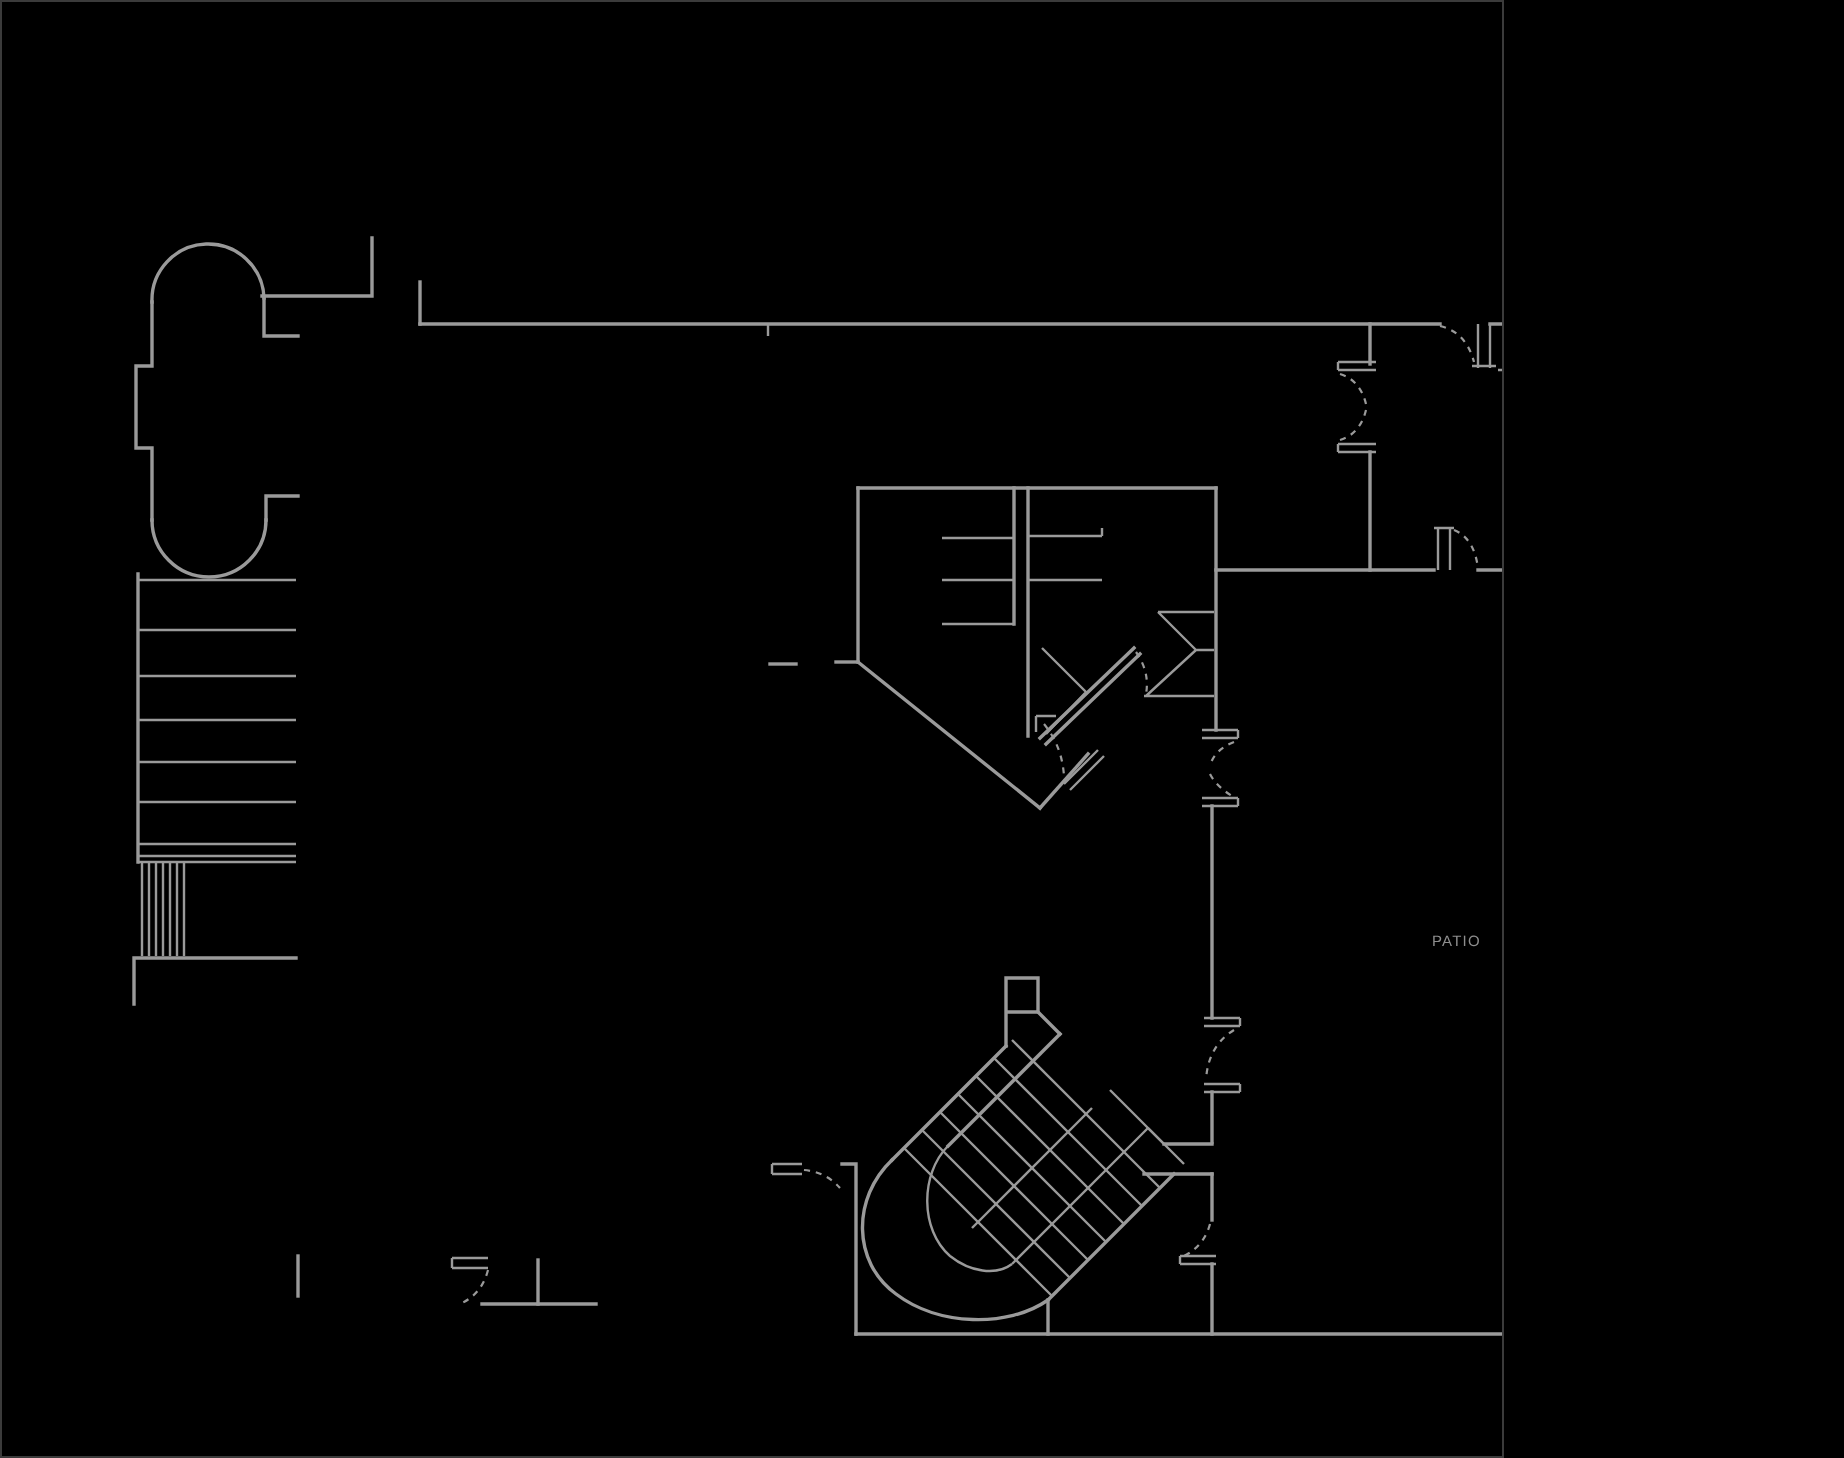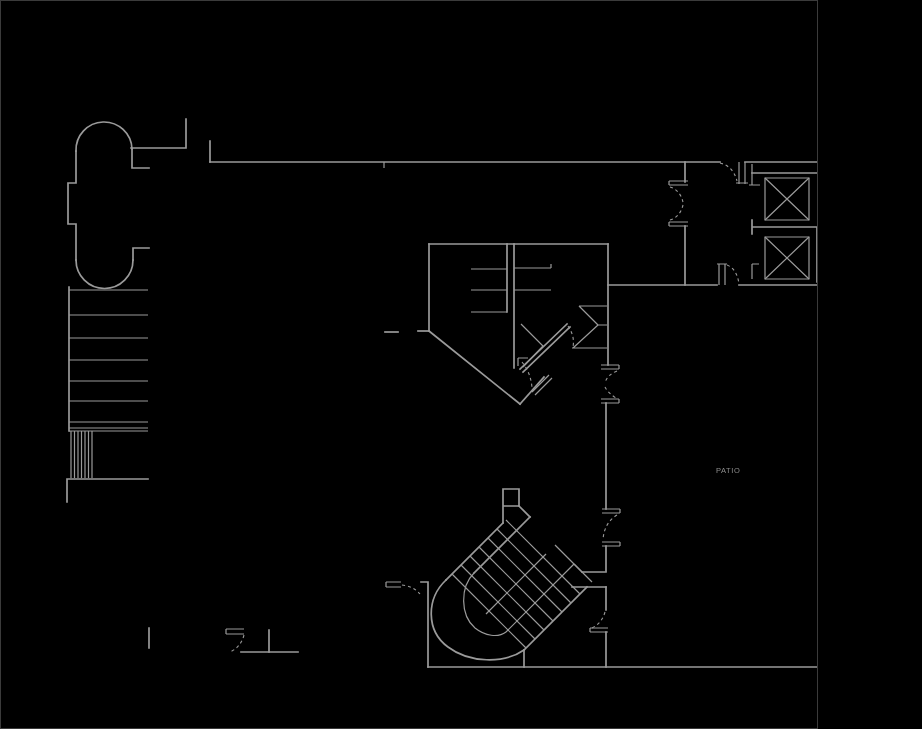--- a/index.html
+++ b/index.html
@@ -3,21 +3,21 @@
 <meta charset="utf-8">
 <style>
   html, body {
     margin: 0;
     padding: 0;
     background: #000;
     font-family: "Liberation Sans", sans-serif;
   }
   .frame {
     position: relative;
-    width: 818px;
+    width: 752px;
     height: 729px;
     box-sizing: border-box;
     background: var(--canvas-bg, #000000);
     border: 1px solid var(--frame-border, #3b3b3b);
     overflow: hidden;
   }
   svg { display: block; }
   .wall {
     fill: none;
     stroke: var(--line-color, #9a9a9a);

